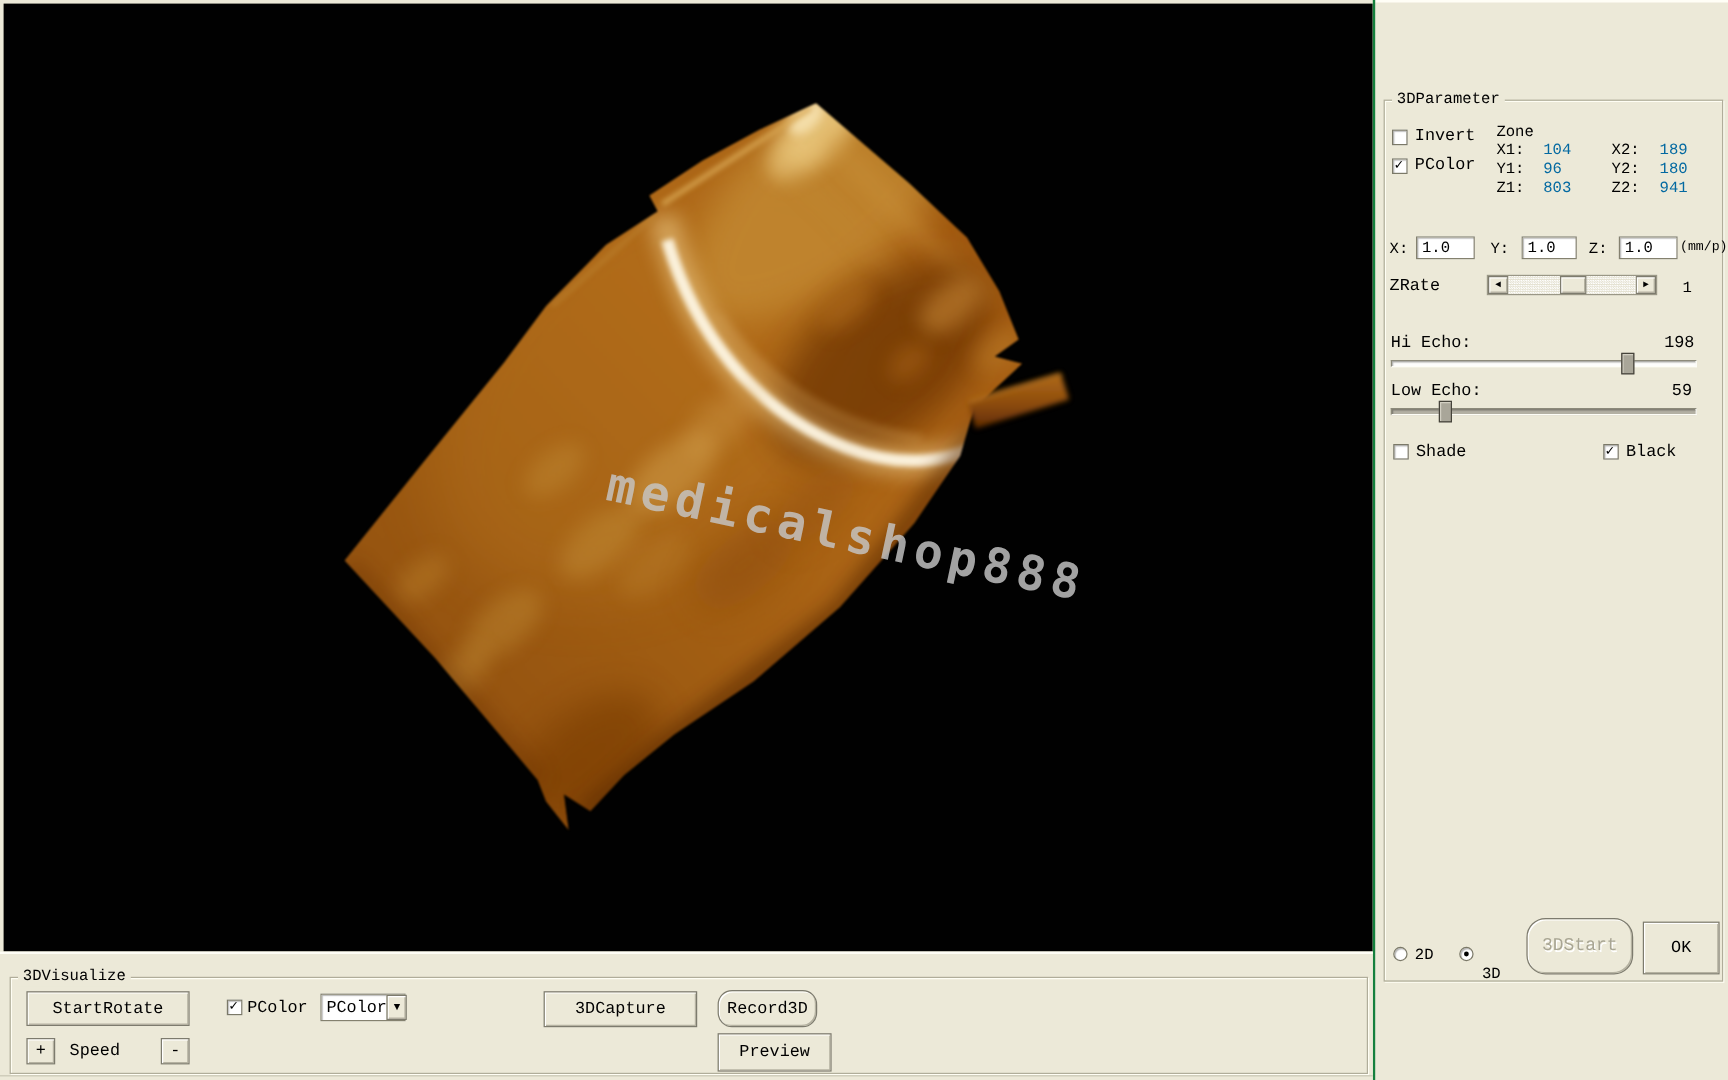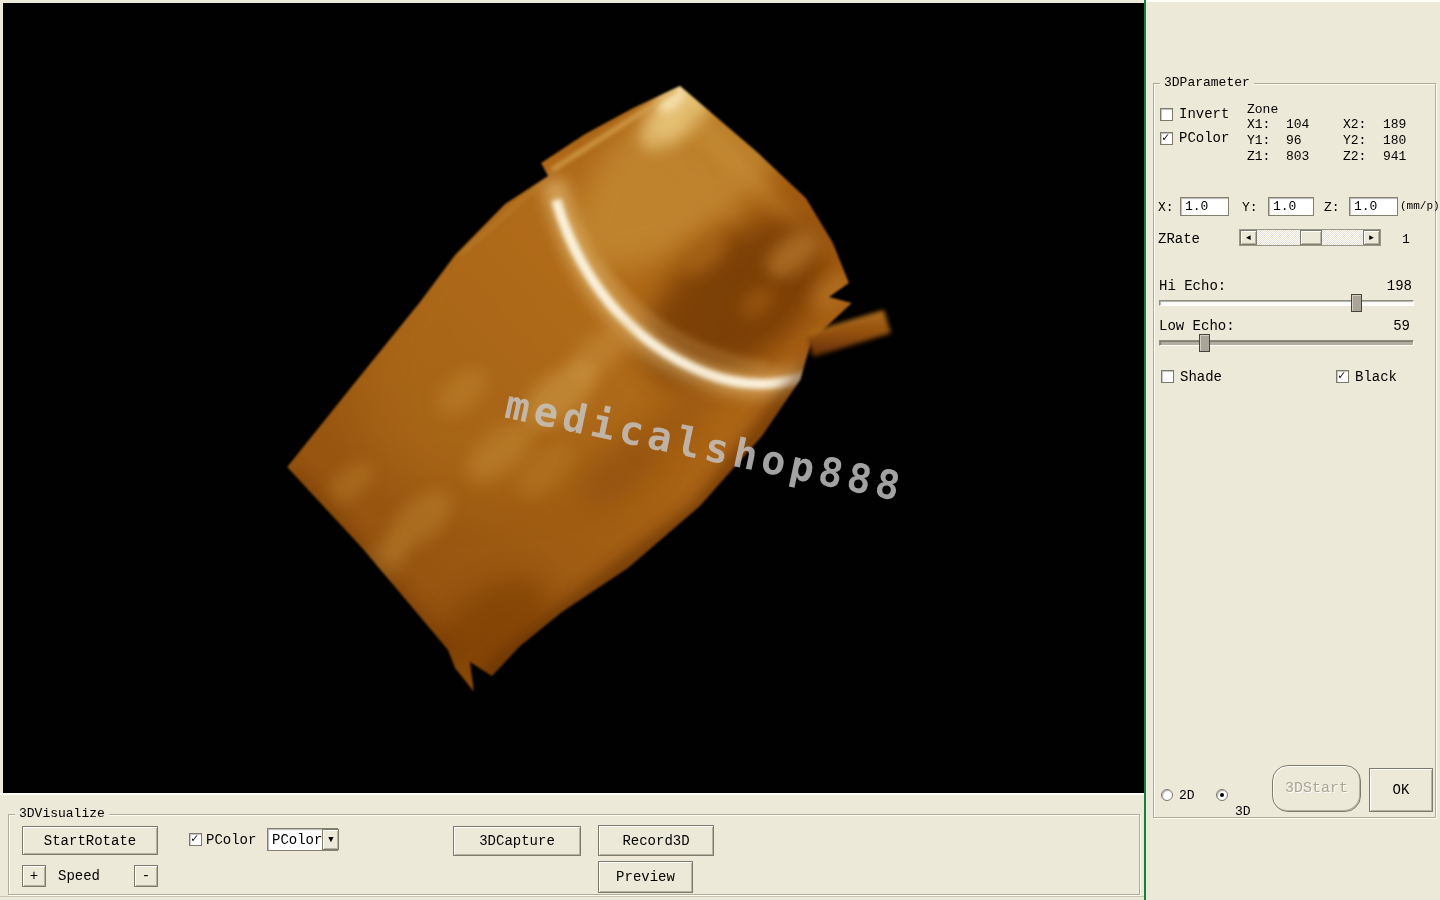--- a/index.html
+++ b/index.html
@@ -45,21 +45,21 @@
     border:1px solid #b0ad9a;
     box-shadow:inset 1px 1px 0 #fffef4, 1px 1px 0 #fffef4;
   }
   .grouplegend {
     position:absolute; top:-9px; left:6px;
     background:#ece9d8; padding:0 4px;
     font-size:13px; line-height:16px; white-space:nowrap;
   }
   .lbl { position:absolute; font-size:14px; line-height:15px; white-space:nowrap; }
   .lbl-s { position:absolute; font-size:13px; line-height:15px; white-space:nowrap; }
-  .blue { color:#000000; }
+  .blue { color:#0369a1; }
   
   .btn {
     position:absolute;
     background:#ece9d8;
     border:1px solid #7d7b6e;
     box-shadow:inset 1px 1px 0 #ffffff, inset -1px -1px 0 #b5b2a1;
     font:14px "Liberation Mono","DejaVu Sans Mono",monospace;
     display:flex; align-items:center; justify-content:center;
     cursor:pointer; user-select:none; color:#000;
   }
@@ -329,16 +329,16 @@
         <span class="cbmark">✓</span>
       </div>
     <div class="lbl" style="left:197px; top:18px;">PColor</div>
 
     <div class="combo" style="left:258px; top:13px; width:71px; height:23px;">
       <span class="cval">PColor</span>
       <span class="cbtn">▼</span>
     </div>
 
     <button class="btn" style="left:444px; top:11px; width:128px; height:30px;">3DCapture</button>
-    <button class="btn" style="left:589px; top:10px; width:116px; height:31px;">Record3D</button>
+    <button class="btn" style="left:589px; top:10px; width:83px; height:31px;border-radius:12px;">Record3D</button>
     <button class="btn" style="left:589px; top:46px; width:95px; height:32px;">Preview</button>
   </div>
 </div>
 
 </body></html>

